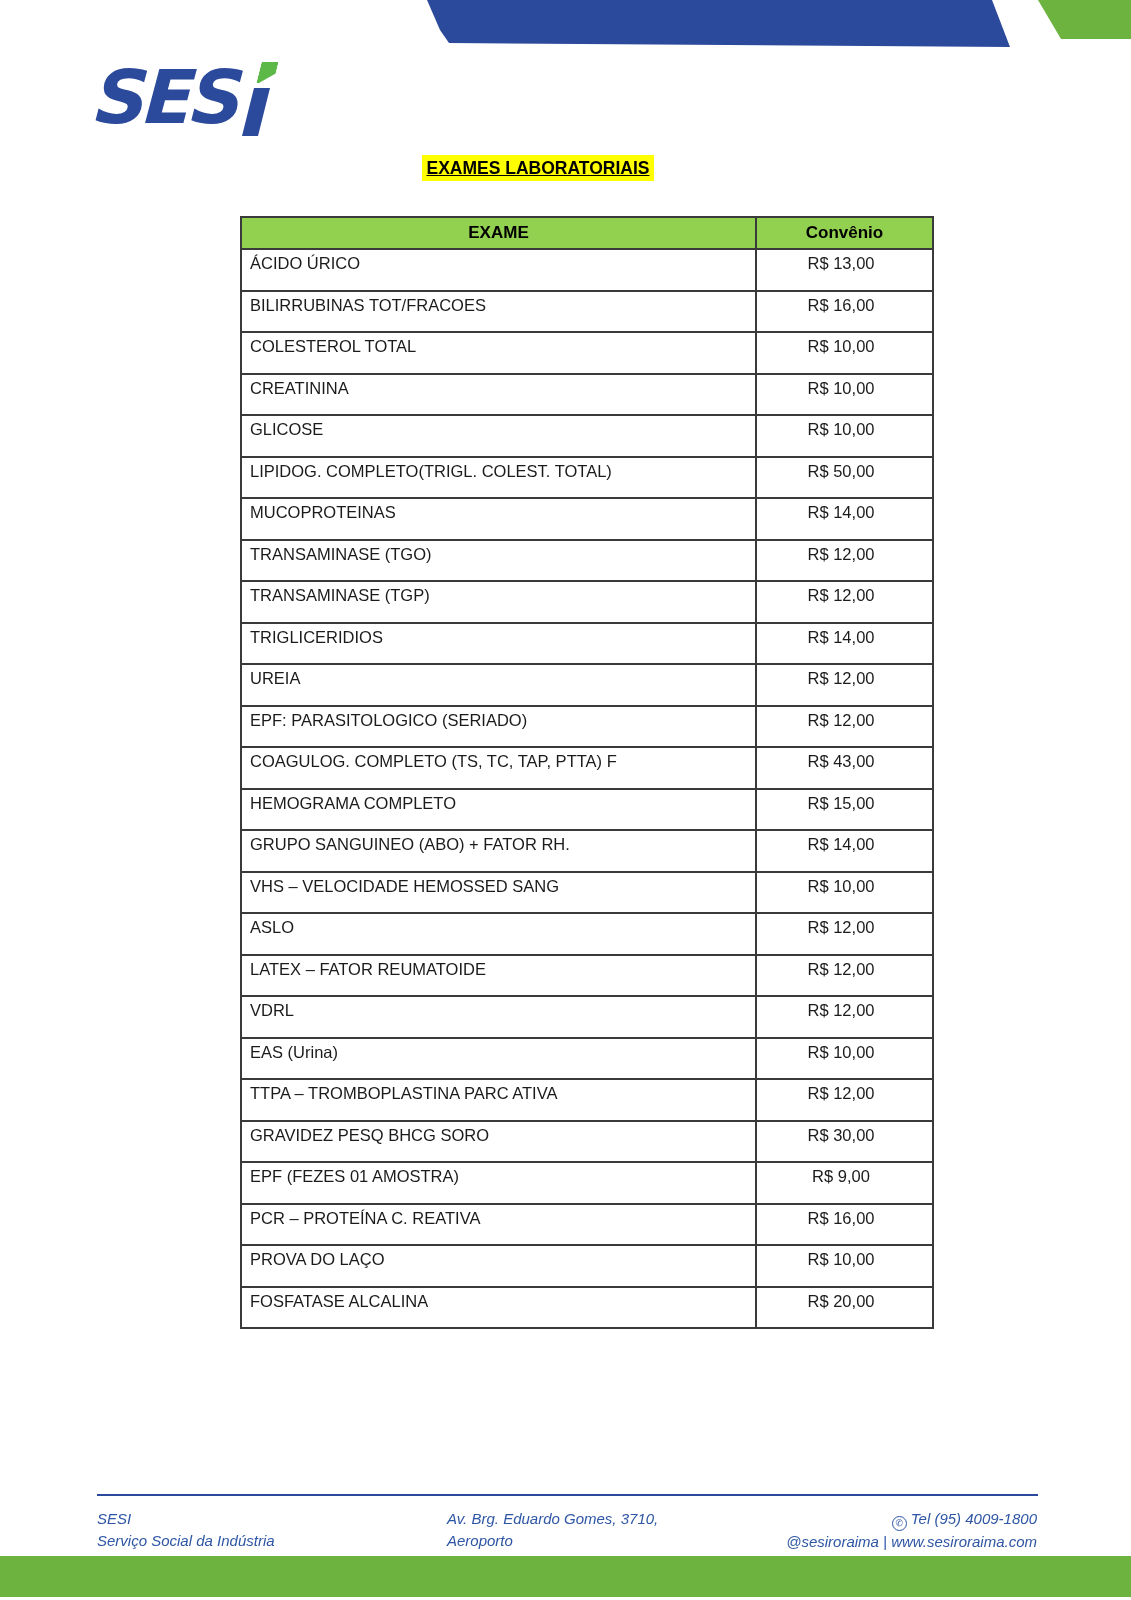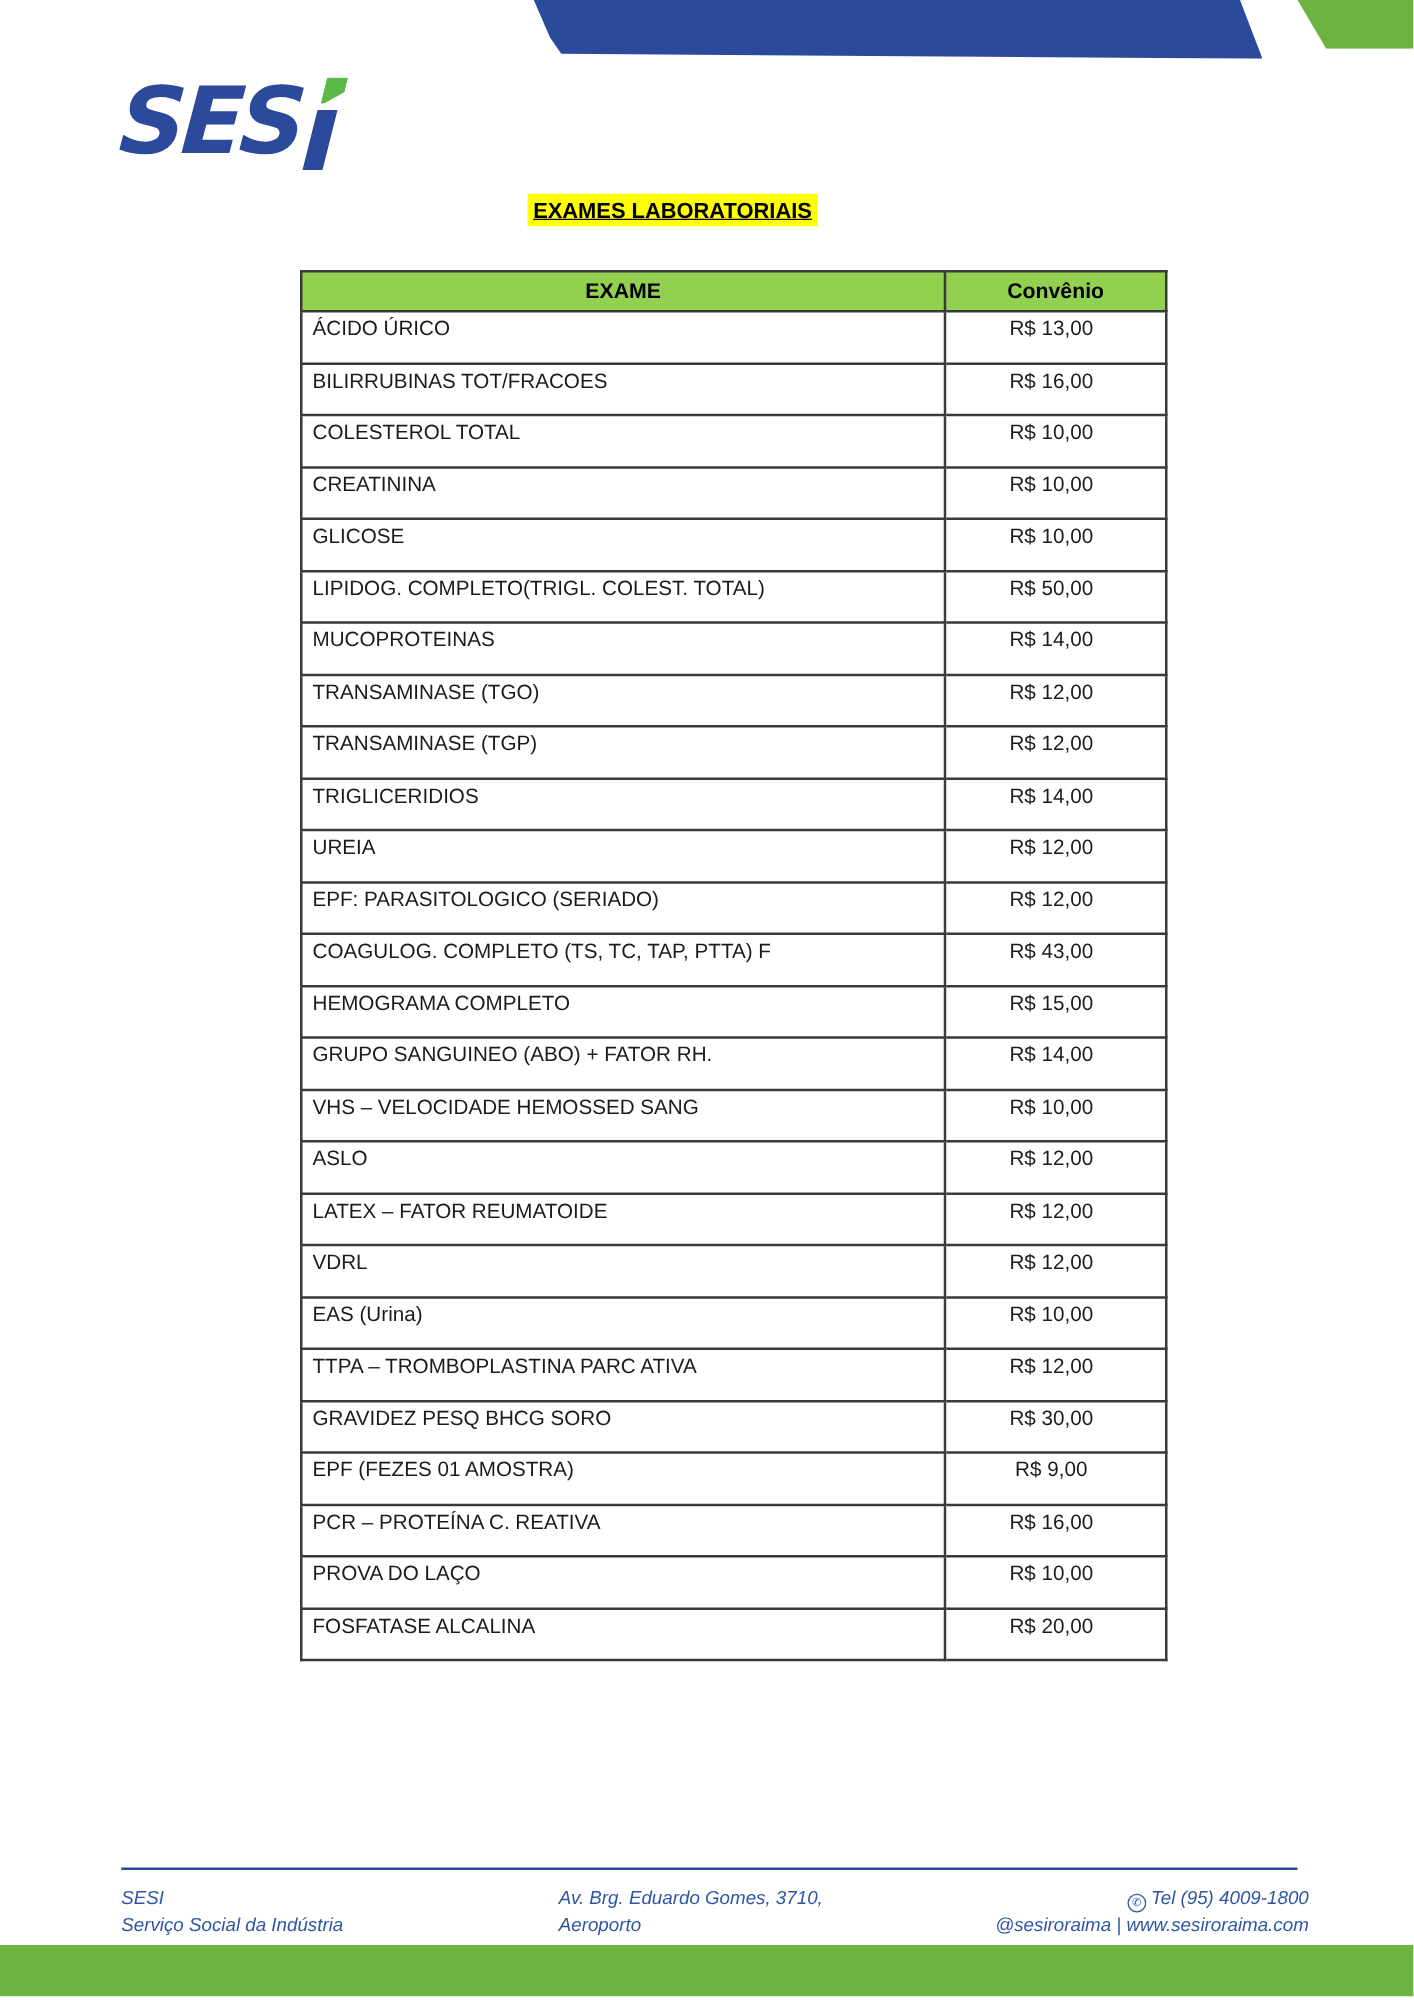--- a/index.html
+++ b/index.html
@@ -102,21 +102,21 @@
     background:var(--brand_blue);
   }
   .footer-col {
     position:absolute; top:1508px;
     font-style:italic;
     font-size:15px; line-height:1.45;
     color:var(--footer_text_blue);
   }
   .footer-left { left:97px; }
   .footer-center { left:447px; }
-  .footer-right { right:84px; text-align:right;margin-left:22px; }
+  .footer-right { right:94px; text-align:right;margin-left:22px; }
   .phone-icon {
     display:inline-flex; align-items:center; justify-content:center;
     width:15px; height:15px;
     border:1.3px solid var(--footer_text_blue);
     border-radius:50%;
     font-size:9px; font-style:normal;
     margin-right:4px;
     vertical-align:-2px;
     color:var(--footer_text_blue);
   }

